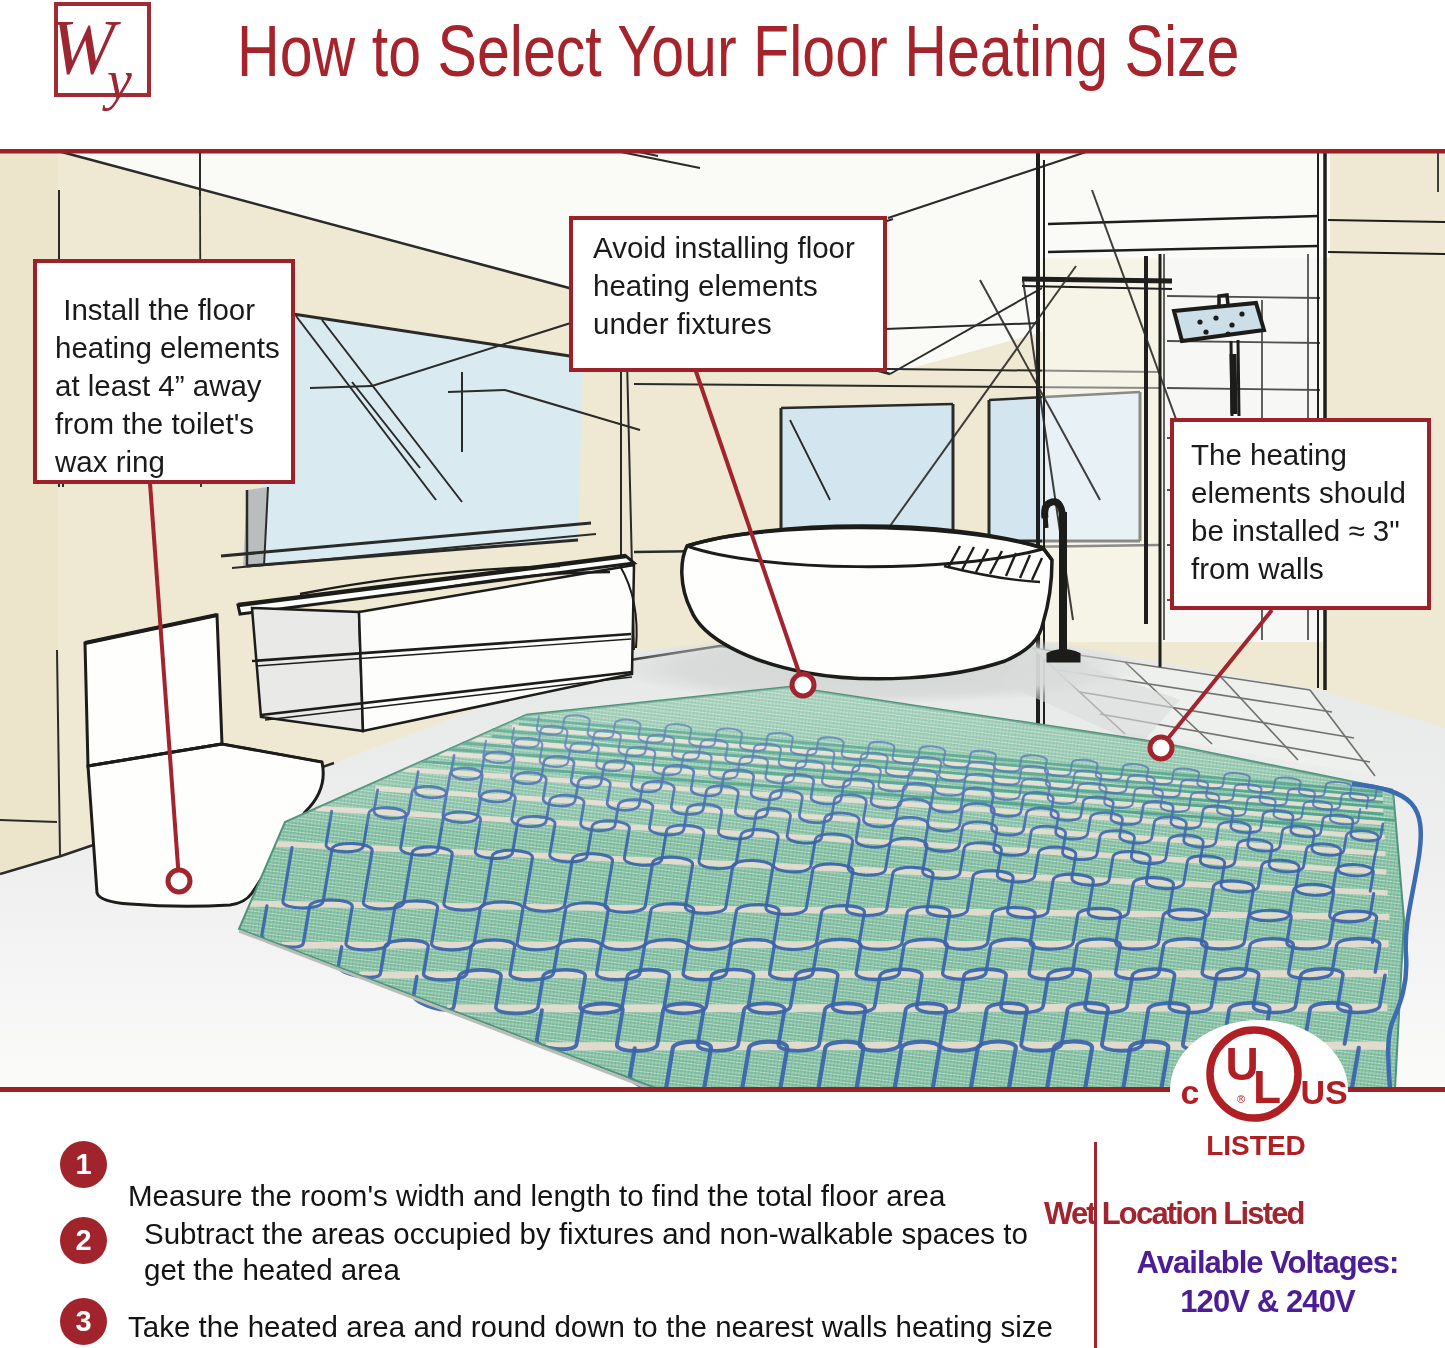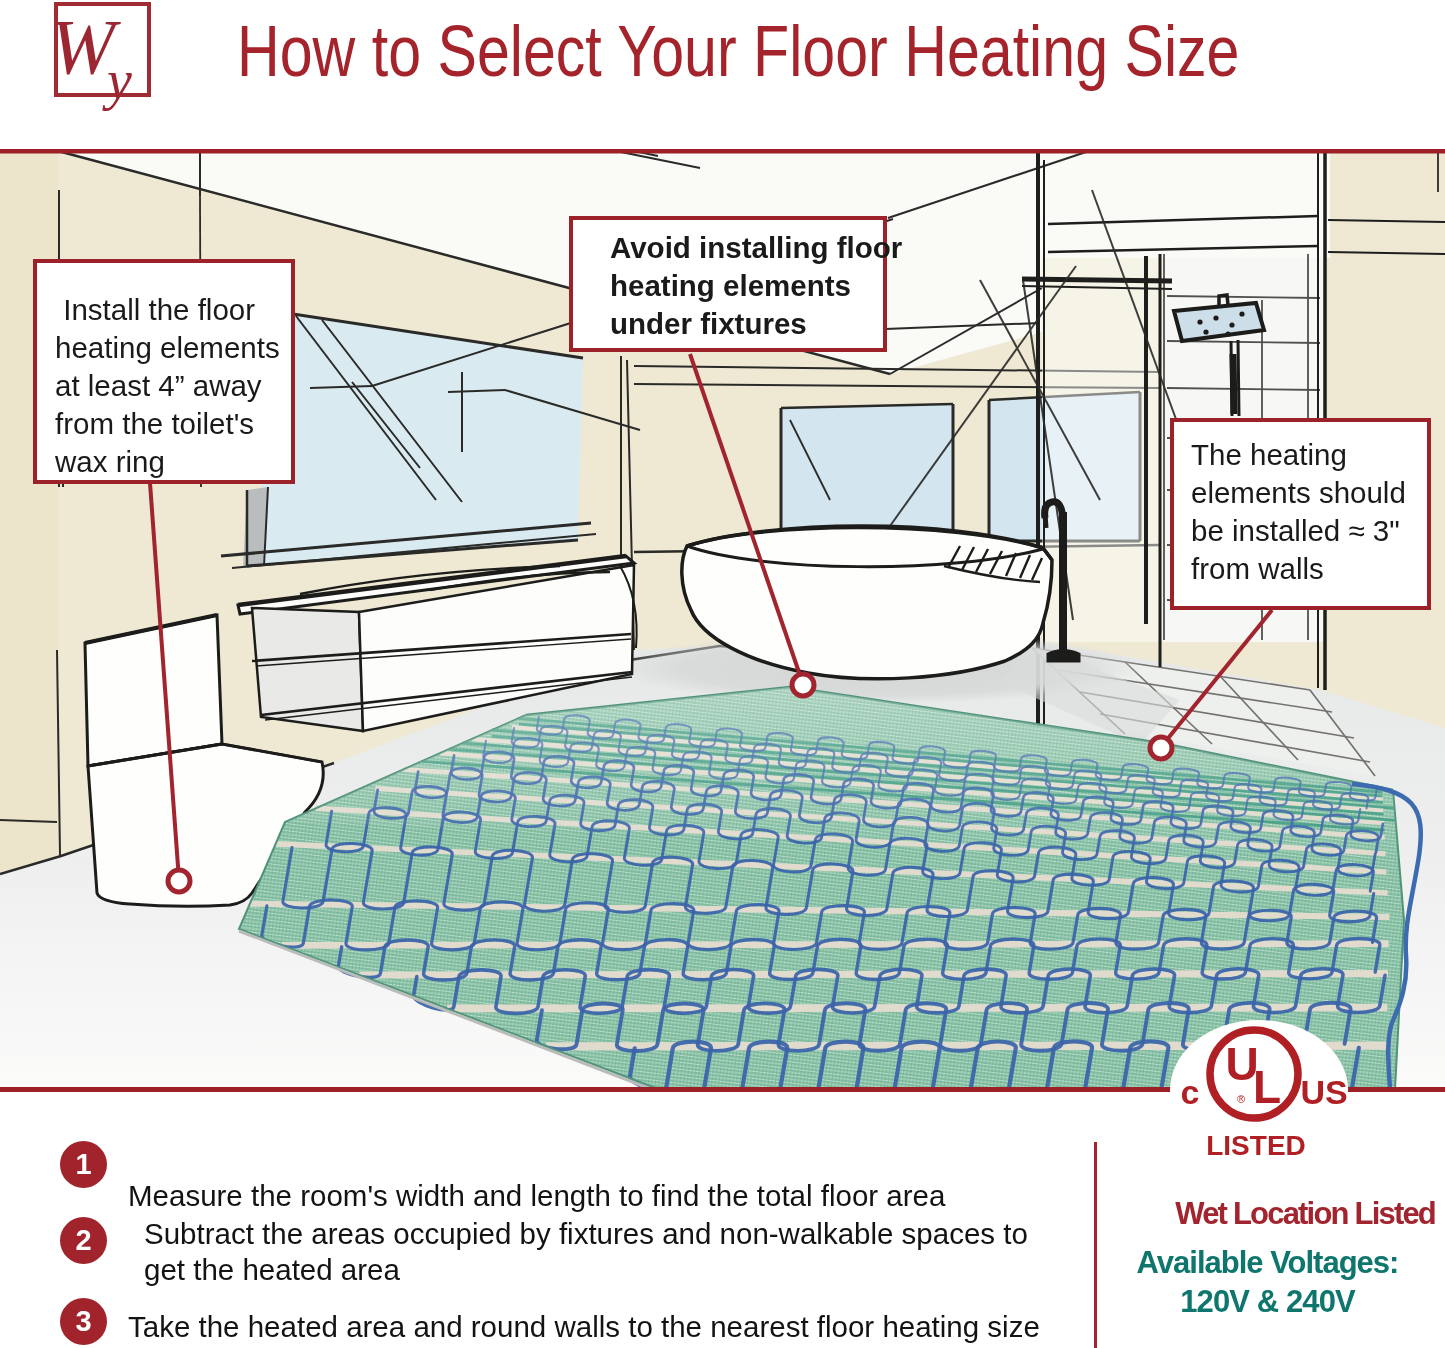--- a/index.html
+++ b/index.html
@@ -282,33 +282,33 @@
   </g>
 
   <g>
     <path d="M1272,610 L1161,747" stroke="#a2242e" stroke-width="4" fill="none"></path>
     <circle cx="1161" cy="748" r="11" fill="#fff" stroke="#a2242e" stroke-width="5"></circle>
   </g>
 </svg>
 
 <div class="callout" style="left:33px;top:259px;width:262px;height:225px;padding:28px 2px 0 18px;"><span style="display:inline-block;white-space:nowrap;">&nbsp;Install the floor<br>heating elements<br>at least 4” away<br>from the toilet's<br>wax ring</span></div>
 
-<div class="callout" style="left:569px;top:216px;width:318px;height:136px;padding:9px 2px 0 37px;font-weight:bold;"><span style="display:inline-block;white-space:nowrap;">Avoid installing floor<br>heating elements<br>under fixtures</span></div>
+<div class="callout" style="left:569px;top:216px;width:318px;height:156px;padding:9px 2px 0 20px;"><span style="display:inline-block;white-space:nowrap;">Avoid installing floor<br>heating elements<br>under fixtures</span></div>
 
 <div class="callout" style="left:1170px;top:418px;width:261px;height:192px;padding:14px 2px 0 17px;"><span style="display:inline-block;white-space:nowrap;">The heating<br>elements should<br>be installed ≈ 3"<br>from walls</span></div>
 
 <div class="badge" style="left:60px;top:1141px;">1</div>
 
 <div class="step" style="left:128px;top:1179px;">Measure the room's width and length to find the total floor area</div>
 
 <div class="badge" style="left:60px;top:1217px;">2</div>
 
 <div class="step" style="left:144px;top:1216px;line-height:35.5px;">Subtract the areas occupied by fixtures and non-walkable spaces to<br>get the heated area</div>
 
 <div class="badge" style="left:60px;top:1298px;">3</div>
 
-<div class="step" style="left:128px;top:1310px;">Take the heated area and round walls to the nearest floor heating size</div>
+<div class="step" style="left:128px;top:1310px;">Take the heated area and round down to the nearest walls heating size</div>
 
 <div class="abs" style="left:1094px;top:1142px;width:3px;height:206px;background:#a2242e;"></div>
 
-<div class="abs" id="wet" style="left:1100px;top:1196px;width:335px;text-align:right;color:#a2242e;font-weight:700;font-size:31px;letter-spacing:-1.8px;">Wet Location Listed</div>
-
-<div class="abs" id="volt" style="left:1100px;top:1243px;width:335px;text-align:center;color:#0f766e;font-weight:700;font-size:31px;letter-spacing:-1px;line-height:39px;">Available Voltages:<br><span style="letter-spacing:-0.9px;">120V &amp; 240V</span></div>
+<div class="abs" id="wet" style="left:1044px;top:1196px;width:335px;text-align:left;color:#a2242e;font-weight:700;font-size:31px;letter-spacing:-1.8px;">Wet Location Listed</div>
+
+<div class="abs" id="volt" style="left:1100px;top:1243px;width:335px;text-align:center;color:#4c1d95;font-weight:700;font-size:31px;letter-spacing:-1px;line-height:39px;">Available Voltages:<br><span style="letter-spacing:-0.9px;">120V &amp; 240V</span></div>
 
 </body></html>

